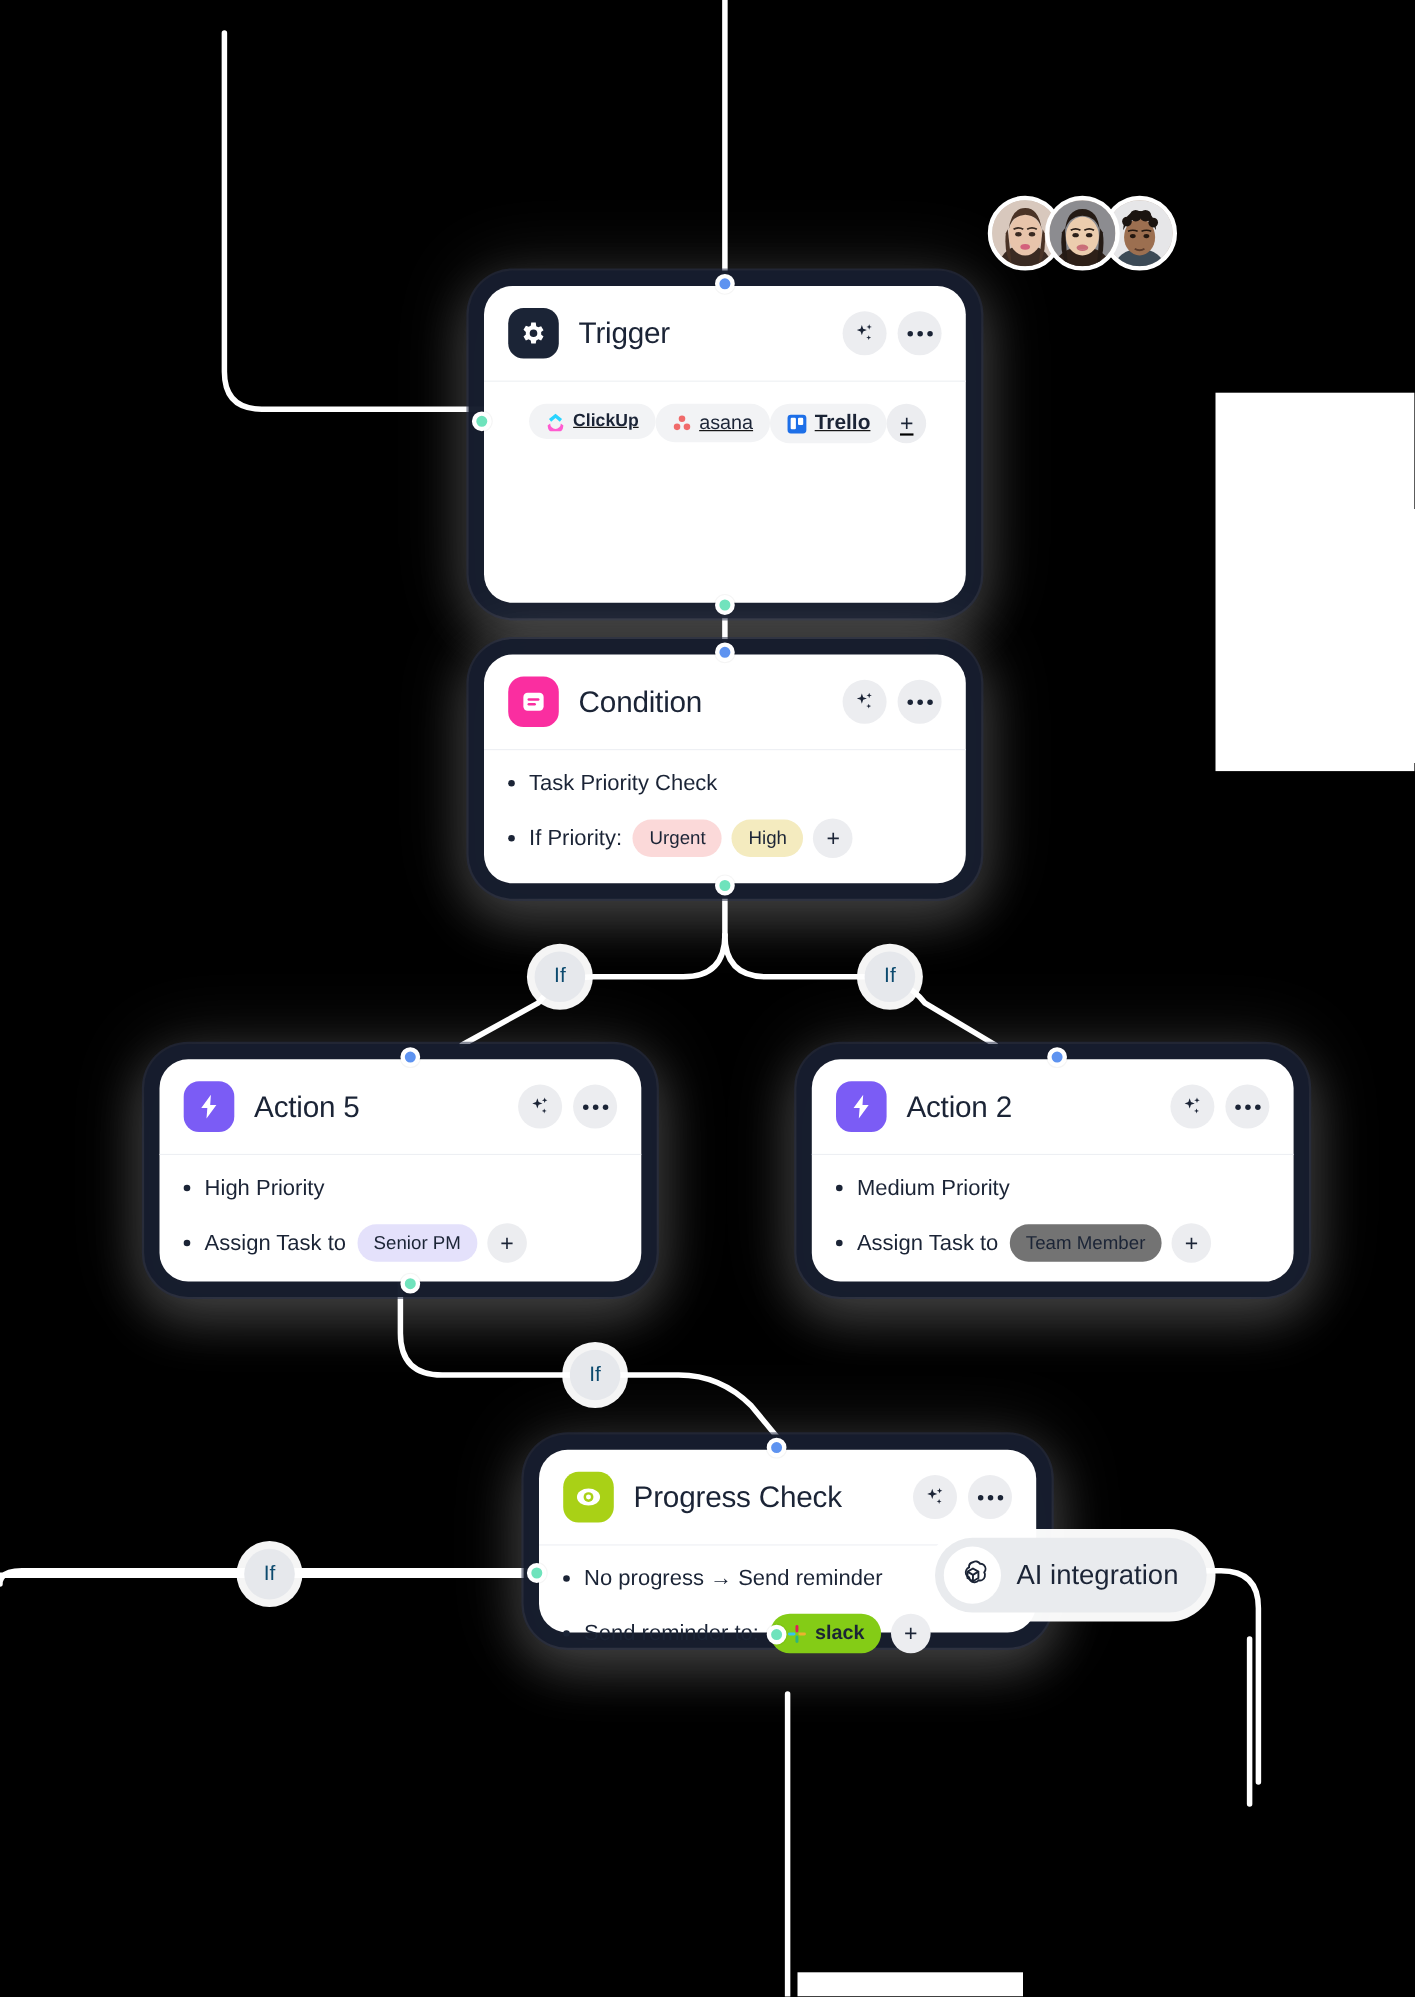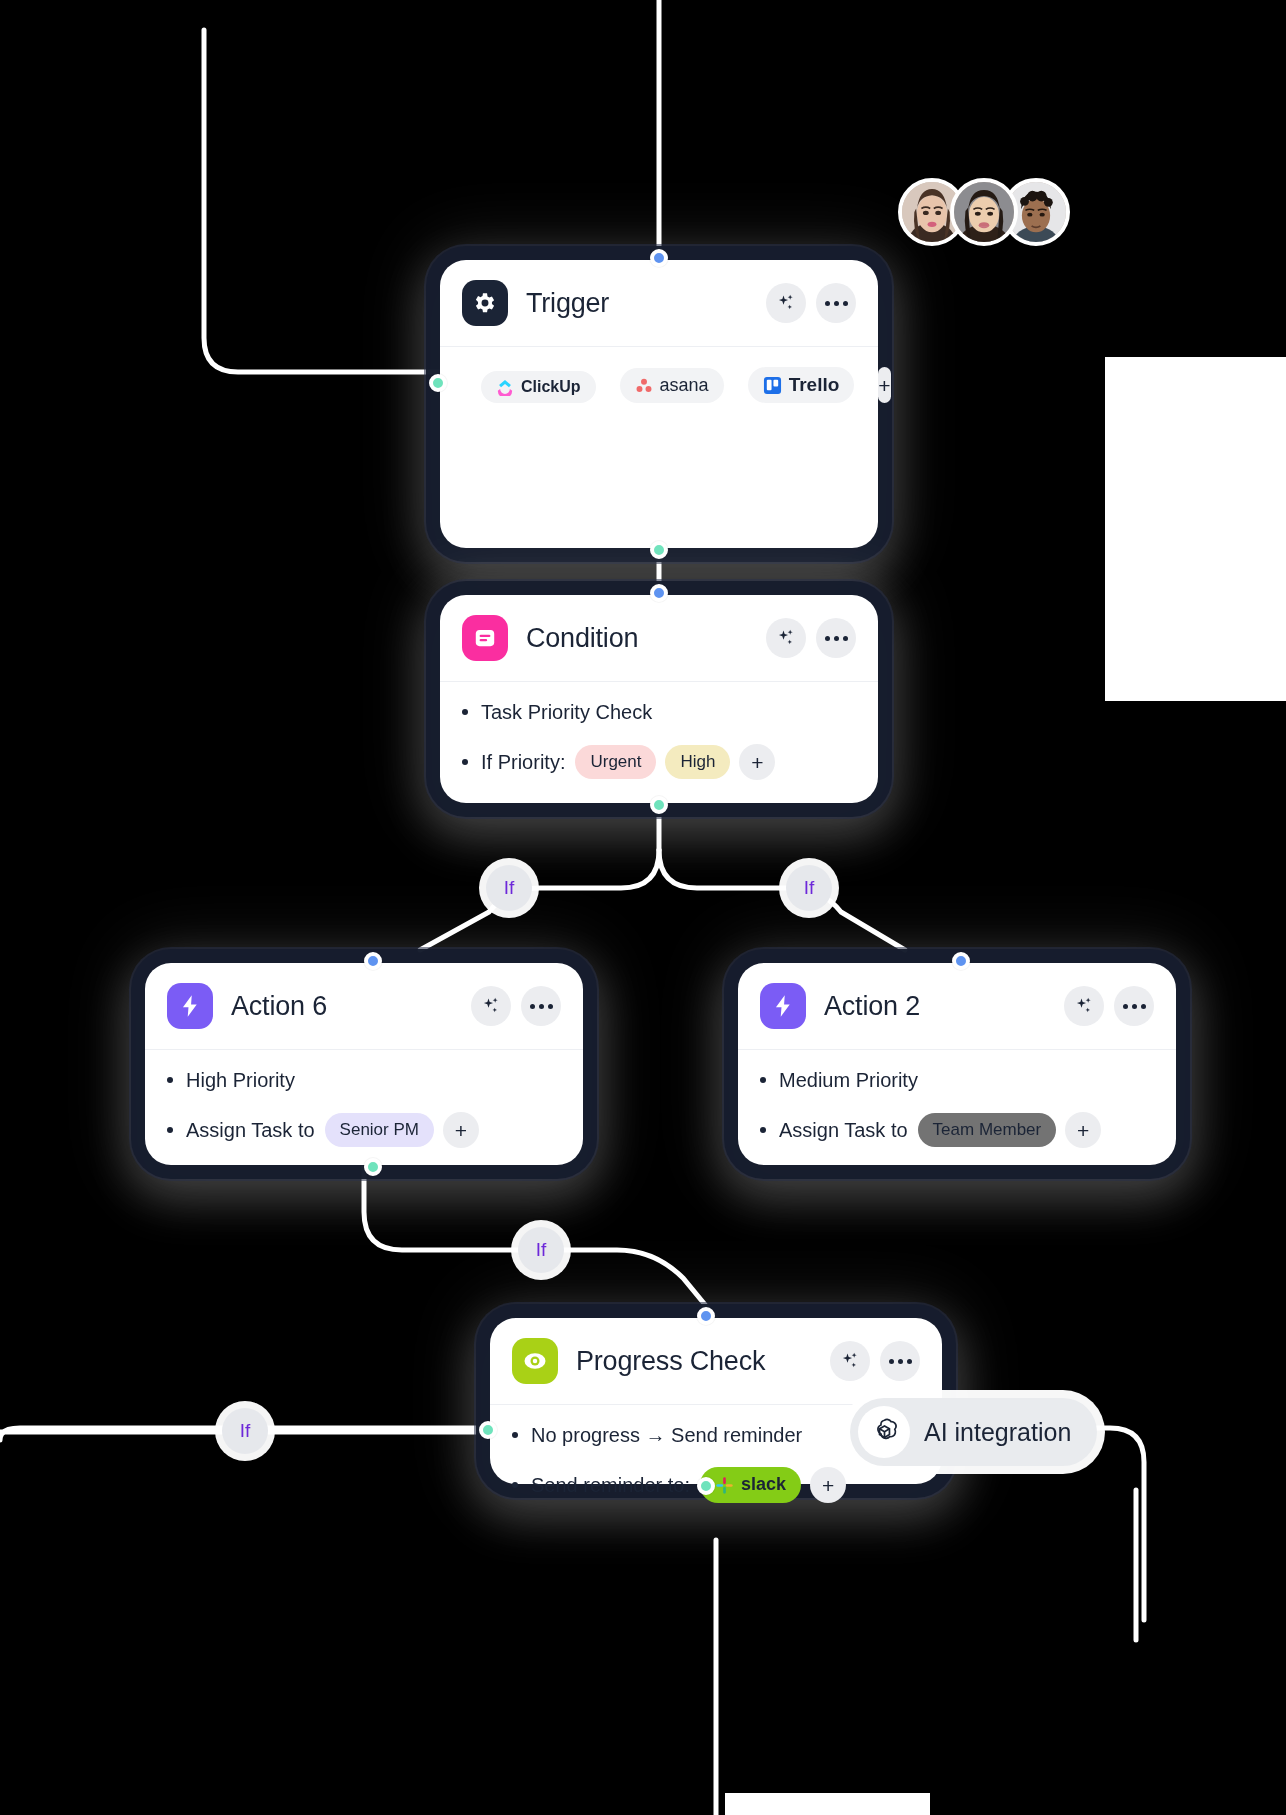--- a/index.html
+++ b/index.html
@@ -68,36 +68,36 @@
     border-radius: 999px; padding: 7px 15px;
     font-size: 17px; color: #1B2436; white-space: nowrap;
     display: flex; align-items: center; gap: 7px;
   }
   .tag-plus {
     width: 36px; height: 36px; border-radius: 999px;
     background: #ECEDF0; color: #1B2436;
     display: flex; align-items: center; justify-content: center;
     font-size: 21px; line-height: 1; cursor: pointer; padding: 0;
   }
-  .intrack { display: flex; align-items: flex-end; gap: 24px; margin-top: 2px; }
+  .intrack { display: flex; align-items: flex-start; gap: 0; margin-top: 2px; text-decoration: underline; }
 
   
   .port {
     position: absolute; width: 18px; height: 18px; border-radius: 50%;
     border: 4px solid #fff; z-index: 6;
     box-shadow: 0 0 0 1px rgba(0,0,0,0.04);
   }
   .port.in  { background: #5E93F0; }
   .port.out { background: #6FE3BC; }
 
   
   .if-badge {
     position: absolute; z-index: 5;
     width: 46px; height: 46px; border-radius: 50%;
-    background: #E6E8EC; color: #6d28d9;
+    background: #E6E8EC; color: #0c4a6e;
     display: flex; align-items: center; justify-content: center;
     font-size: 19px;
     box-shadow: 0 0 0 7px rgba(255,255,255,0.96);
   }
 
   
   #avatars { position: absolute; left: 898px; top: 178px; z-index: 4; display: flex; }
   .avatar {
     width: 68px; height: 68px; border-radius: 50%;
     border: 4px solid #fff; overflow: hidden;
@@ -326,21 +326,21 @@
   <div class="node" style="left:145px; top:963px; width:438px; height:202px;">
     <div class="port in" style="left:219px; top:-11px;"></div>
     <div class="port out" style="left:219px; bottom:-11px;"></div>
 
     <div class="node-head">
       <div class="node-icon" style="background:#7B5CF5;">
         <svg width="26" height="26" viewBox="0 0 24 24" fill="#fff">
           <path d="M13.6 2L5.5 13.2h5.1L9.9 22l8.3-11.4h-5.2z"></path>
         </svg>
       </div>
-      <div class="node-title">Action 6</div>
+      <div class="node-title">Action 5</div>
       <div class="head-actions">
         <button class="head-btn">
           <svg width="20" height="20" viewBox="0 0 24 24" fill="#1B2436">
             <path d="M9 3l1.4 4.1L14.5 8.5 10.4 9.9 9 14 7.6 9.9 3.5 8.5 7.6 7.1z"></path>
             <path d="M17 2l.8 2.2L20 5l-2.2.8L17 8l-.8-2.2L14 5l2.2-.8z"></path>
             <path d="M16.5 14l.7 2 2 .7-2 .7-.7 2-.7-2-2-.7 2-.7z"></path>
           </svg>
         </button>
         <button class="head-btn">
           <span class="dots">

